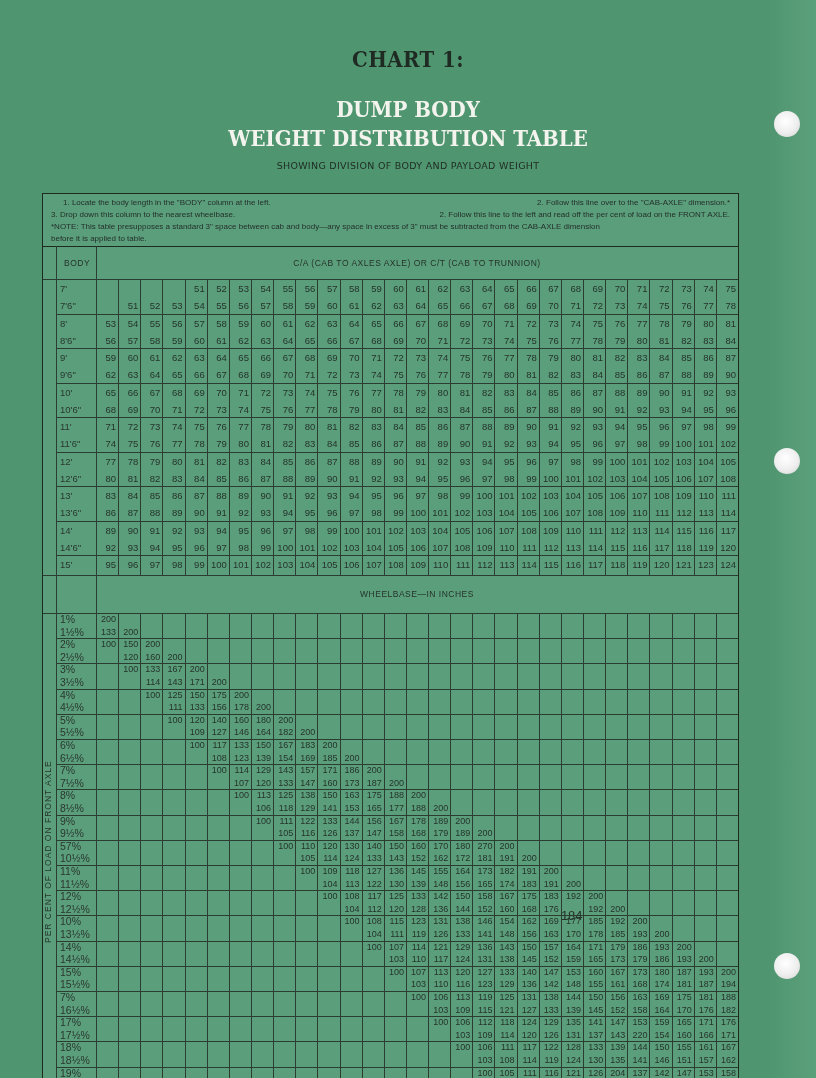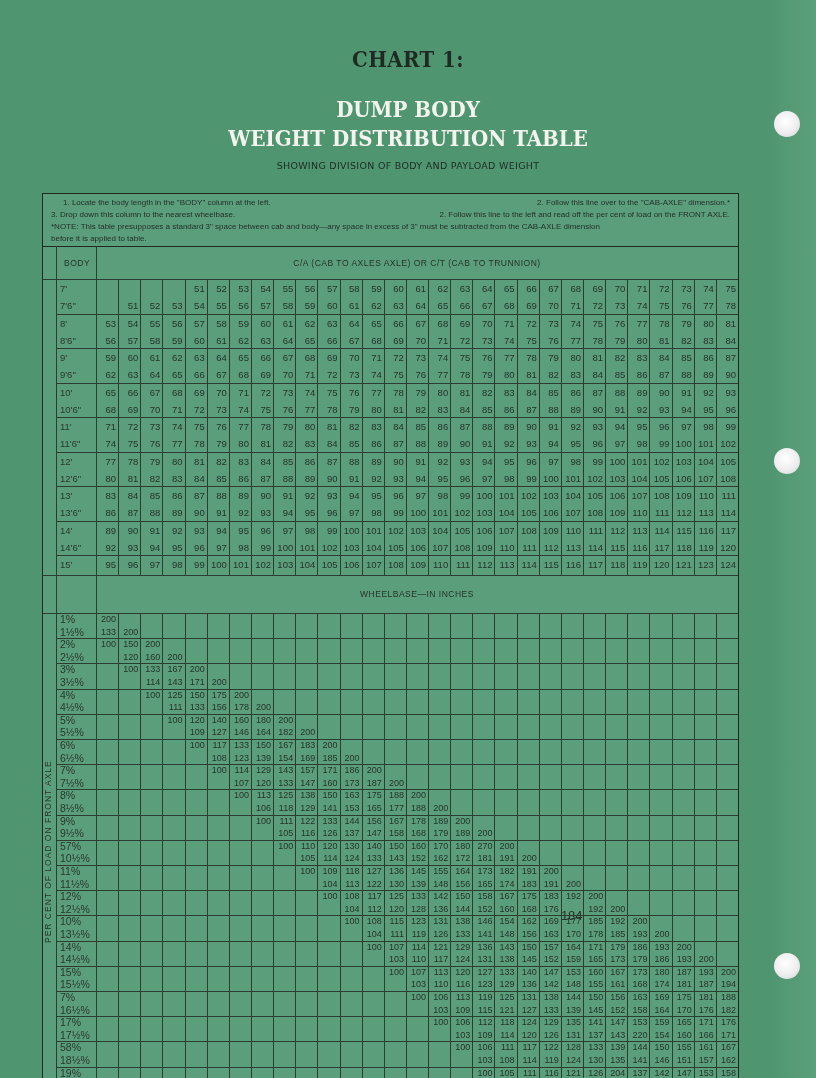--- a/index.html
+++ b/index.html
@@ -948,21 +948,21 @@
       <div class="cell" style="left:473.6206896551724px;top:834.8000000000001px;width:22.137931034482758px;height:12.6px;line-height:12.6px;border-right:none;font-size:9px;">120</div>
       <div class="cell" style="left:495.7586206896552px;top:834.8000000000001px;width:22.137931034482758px;height:12.6px;line-height:12.6px;border-right:none;font-size:9px;">126</div>
       <div class="cell" style="left:517.8965517241379px;top:834.8000000000001px;width:22.137931034482758px;height:12.6px;line-height:12.6px;border-right:none;font-size:9px;">131</div>
       <div class="cell" style="left:540.0344827586207px;top:834.8000000000001px;width:22.137931034482758px;height:12.6px;line-height:12.6px;border-right:none;font-size:9px;">137</div>
       <div class="cell" style="left:562.1724137931035px;top:834.8000000000001px;width:22.137931034482758px;height:12.6px;line-height:12.6px;border-right:none;font-size:9px;">143</div>
       <div class="cell" style="left:584.3103448275862px;top:834.8000000000001px;width:22.137931034482758px;height:12.6px;line-height:12.6px;border-right:none;font-size:9px;">220</div>
       <div class="cell" style="left:606.448275862069px;top:834.8000000000001px;width:22.137931034482758px;height:12.6px;line-height:12.6px;border-right:none;font-size:9px;">154</div>
       <div class="cell" style="left:628.5862068965517px;top:834.8000000000001px;width:22.137931034482758px;height:12.6px;line-height:12.6px;border-right:none;font-size:9px;">160</div>
       <div class="cell" style="left:650.7241379310344px;top:834.8000000000001px;width:22.137931034482758px;height:12.6px;line-height:12.6px;border-right:none;font-size:9px;">166</div>
       <div class="cell" style="left:672.8620689655172px;top:834.8000000000001px;width:22.137931034482758px;height:12.6px;line-height:12.6px;border-right:none;font-size:9px;">171</div>
-      <div class="label" style="left:13px;top:847.4px;height:12.6px;line-height:12.6px;font-size:10.5px;">58%</div>
+      <div class="label" style="left:13px;top:847.4px;height:12.6px;line-height:12.6px;font-size:10.5px;">18%</div>
       <div class="cell" style="left:407.2068965517241px;top:847.4px;width:22.137931034482758px;height:12.6px;line-height:12.6px;border-right:none;font-size:9px;">100</div>
       <div class="cell" style="left:429.34482758620686px;top:847.4px;width:22.137931034482758px;height:12.6px;line-height:12.6px;border-right:none;font-size:9px;">106</div>
       <div class="cell" style="left:451.48275862068965px;top:847.4px;width:22.137931034482758px;height:12.6px;line-height:12.6px;border-right:none;font-size:9px;">111</div>
       <div class="cell" style="left:473.6206896551724px;top:847.4px;width:22.137931034482758px;height:12.6px;line-height:12.6px;border-right:none;font-size:9px;">117</div>
       <div class="cell" style="left:495.7586206896552px;top:847.4px;width:22.137931034482758px;height:12.6px;line-height:12.6px;border-right:none;font-size:9px;">122</div>
       <div class="cell" style="left:517.8965517241379px;top:847.4px;width:22.137931034482758px;height:12.6px;line-height:12.6px;border-right:none;font-size:9px;">128</div>
       <div class="cell" style="left:540.0344827586207px;top:847.4px;width:22.137931034482758px;height:12.6px;line-height:12.6px;border-right:none;font-size:9px;">133</div>
       <div class="cell" style="left:562.1724137931035px;top:847.4px;width:22.137931034482758px;height:12.6px;line-height:12.6px;border-right:none;font-size:9px;">139</div>
       <div class="cell" style="left:584.3103448275862px;top:847.4px;width:22.137931034482758px;height:12.6px;line-height:12.6px;border-right:none;font-size:9px;">144</div>
       <div class="cell" style="left:606.448275862069px;top:847.4px;width:22.137931034482758px;height:12.6px;line-height:12.6px;border-right:none;font-size:9px;">150</div>

